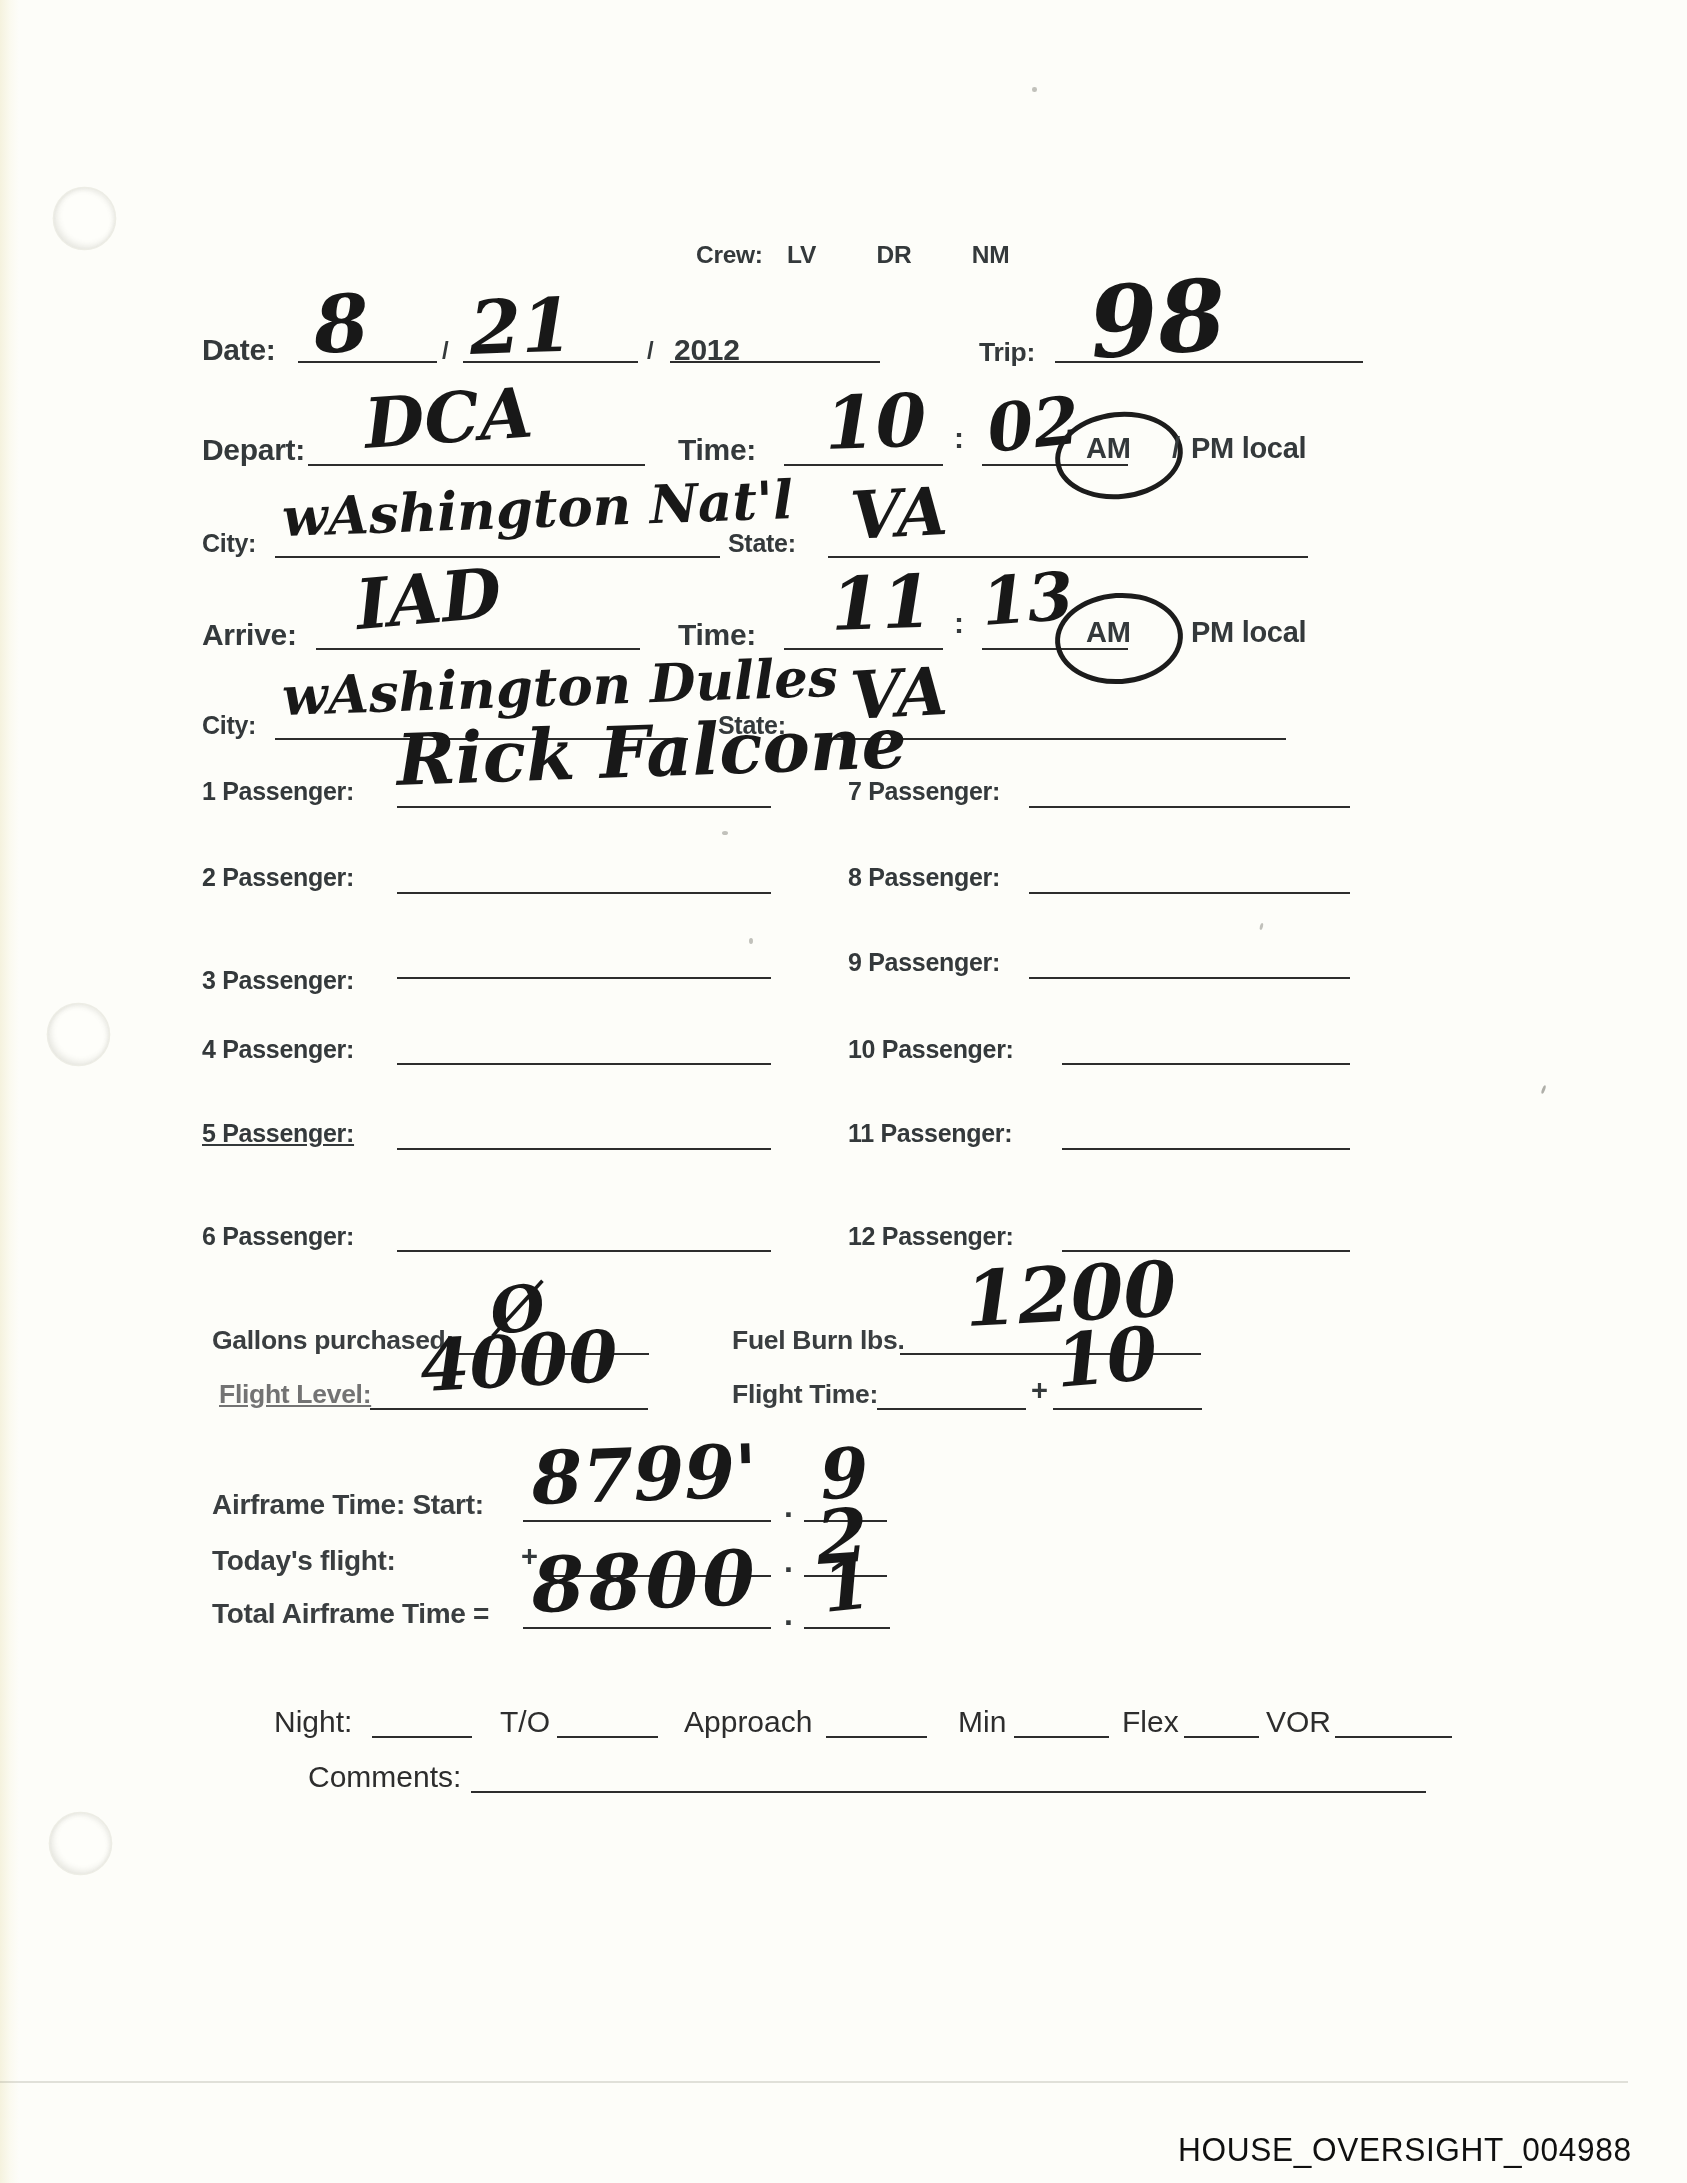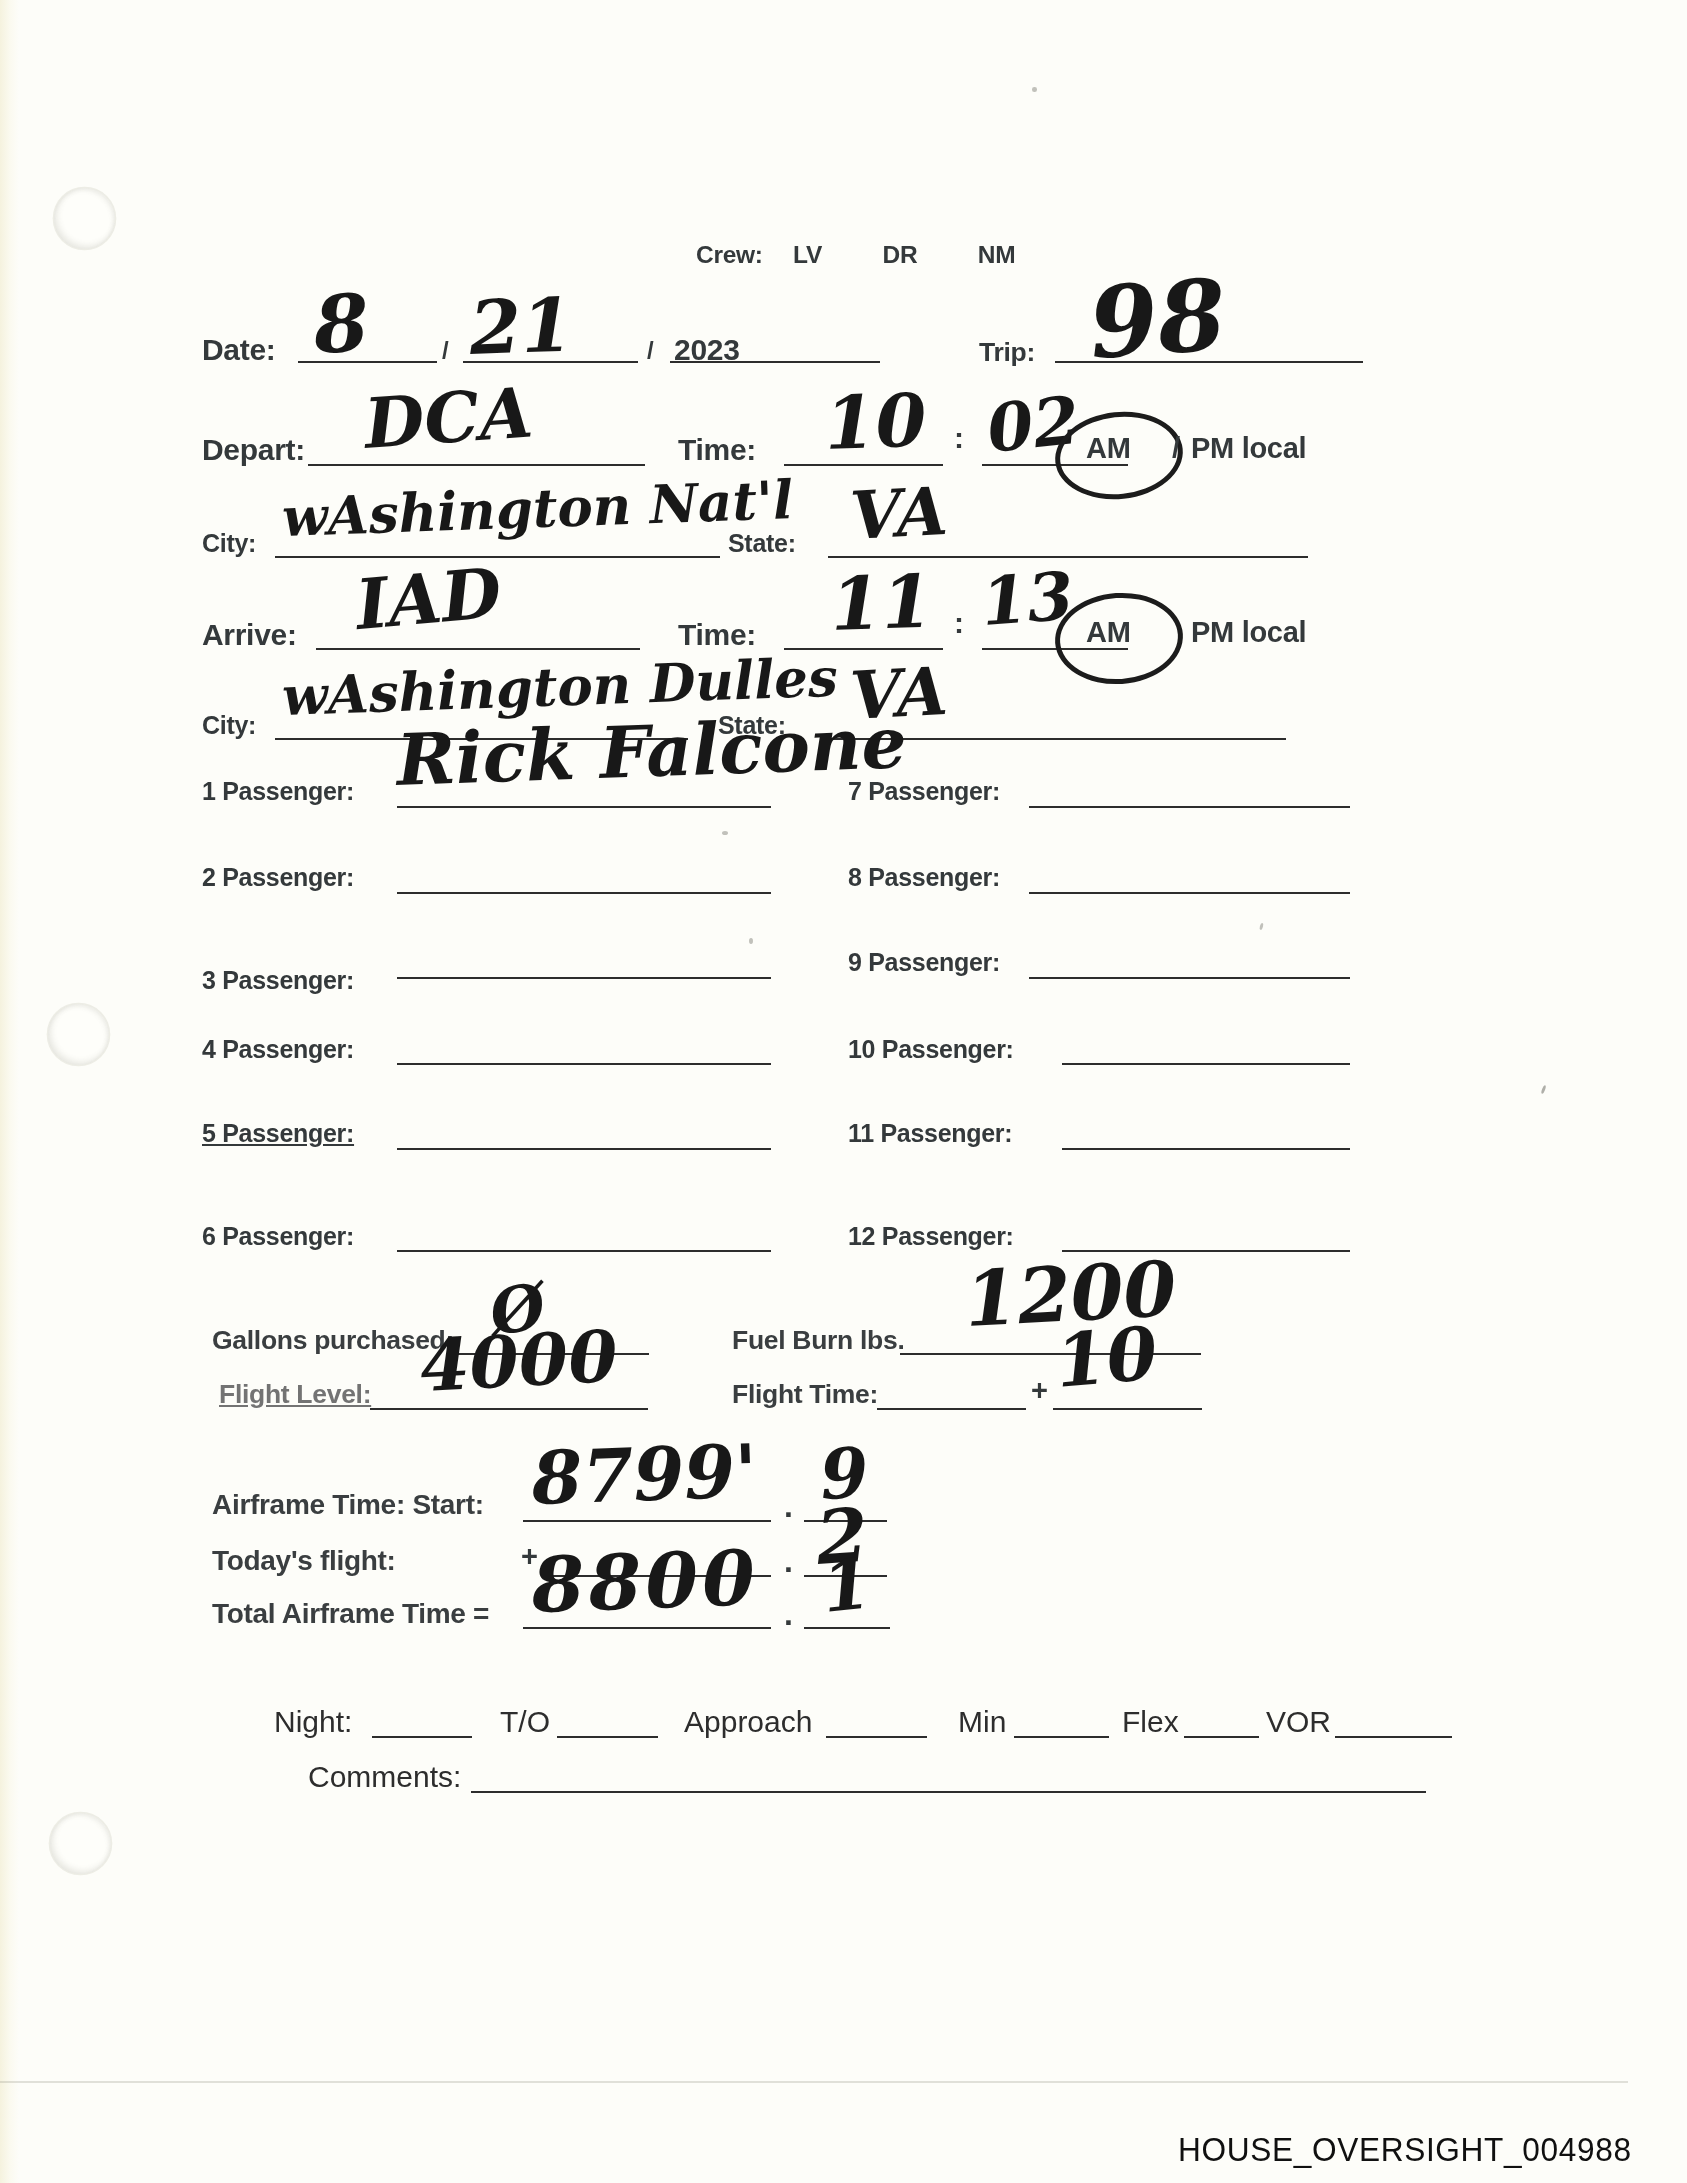--- a/index.html
+++ b/index.html
@@ -58,32 +58,32 @@
 <div id="page">
 
   <div class="edge-strip"></div>
 
   <div class="hole" style="left:54px;top:188px;"></div>
   <div class="hole" style="left:48px;top:1004px;"></div>
   <div class="hole" style="left:50px;top:1813px;"></div>
 
   <div class="lbl" style="left:696px;top:243px;font-size:24.5px;">
     <span>Crew:</span>
-    <span style="margin-left:24px;">LV</span>
+    <span style="margin-left:18px;">LV</span>
     <span style="margin-left:54px;">DR</span>
     <span style="margin-left:54px;">NM</span>
   </div>
 
   <div>
     <span class="lbl" style="left:202px;top:335px;font-size:30px;">Date:</span>
     <div class="line" style="left:298px;top:361px;width:139px;"></div>
     <span class="lbl" style="left:442px;top:339px;font-size:24px;">/</span>
     <div class="line" style="left:463px;top:361px;width:175px;"></div>
     <span class="lbl" style="left:647px;top:339px;font-size:24px;">/</span>
-    <span class="lbl" style="left:674px;top:335px;font-size:30px;">2023</span>
+    <span class="lbl" style="left:674px;top:335px;font-size:30px;">2012</span>
     <div class="line" style="left:670px;top:361px;width:210px;"></div>
     <span class="hw" style="left:316px;top:286px;font-size:79px;transform:rotate(-3deg);">8</span>
     <span class="hw" style="left:471px;top:291px;font-size:74px;transform:rotate(-2deg);">21</span>
     <span class="lbl" style="left:979px;top:339px;font-size:26.5px;text-align:right;">Trip:</span>
     <div class="line" style="left:1055px;top:361px;width:308px;"></div>
     <span class="hw" style="left:1093px;top:275px;font-size:98px;transform:rotate(-4deg);">98</span>
   </div>
 
   <div>
     <span class="lbl" style="left:202px;top:435px;font-size:30px;">Depart:</span>

